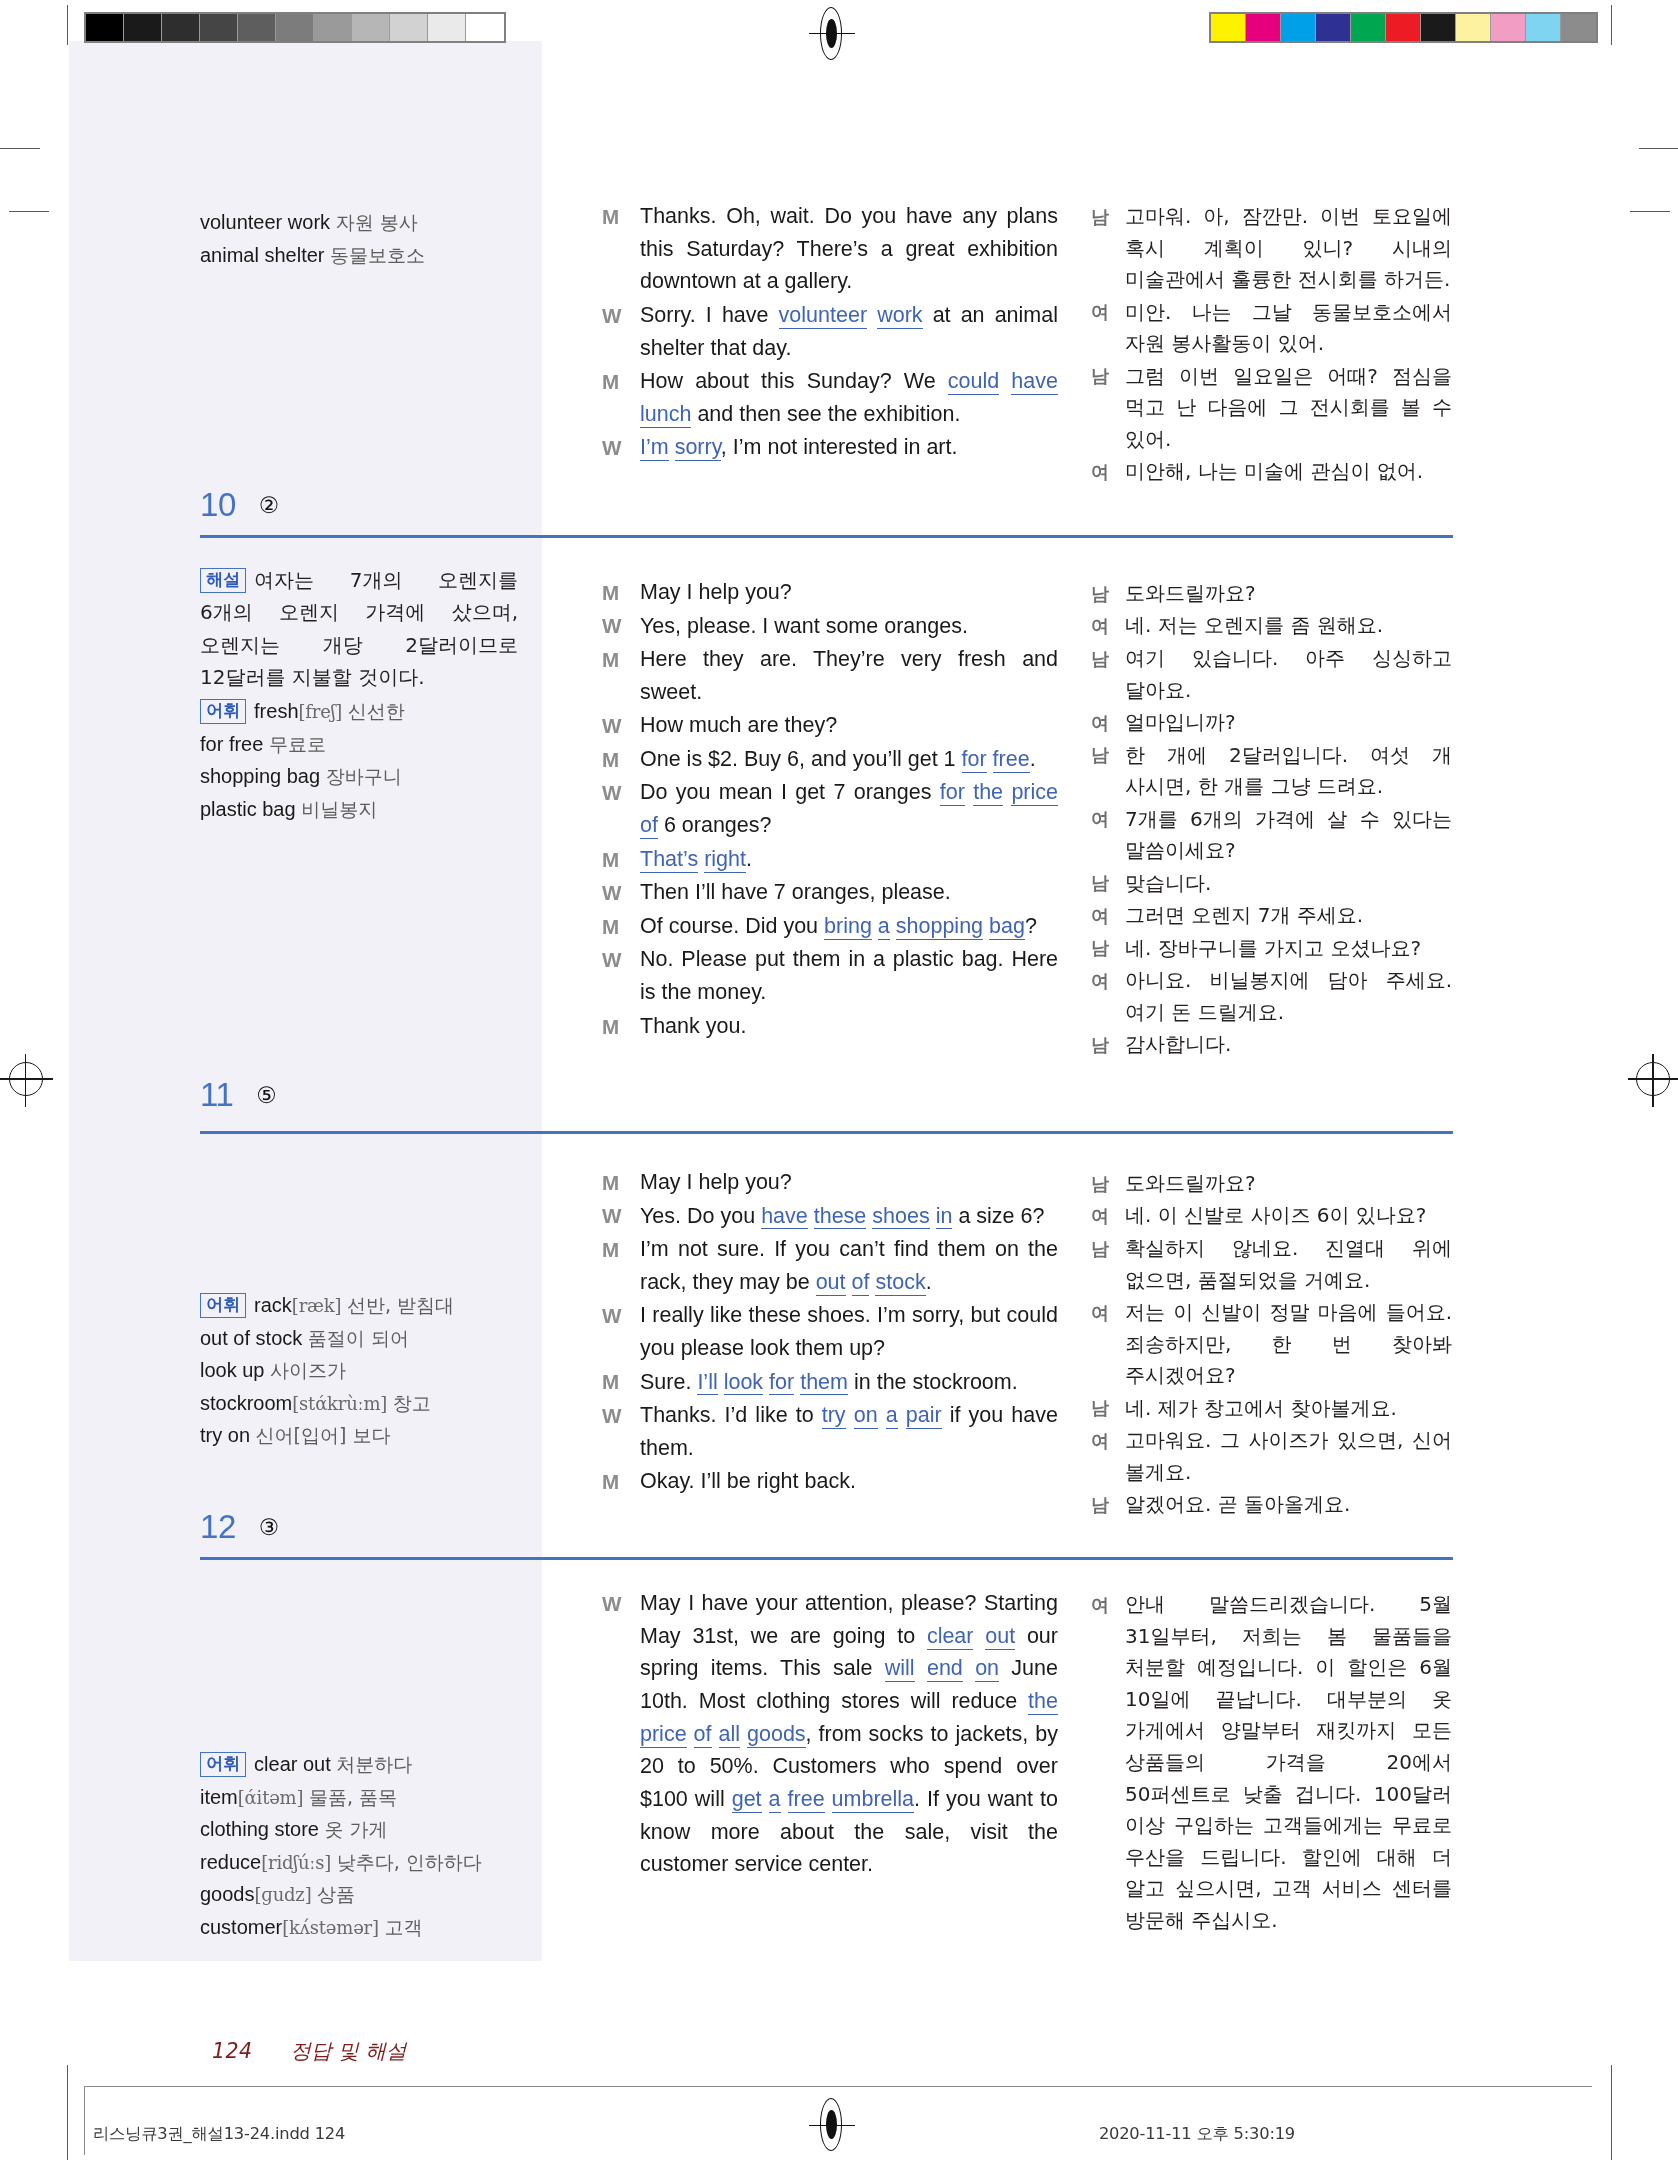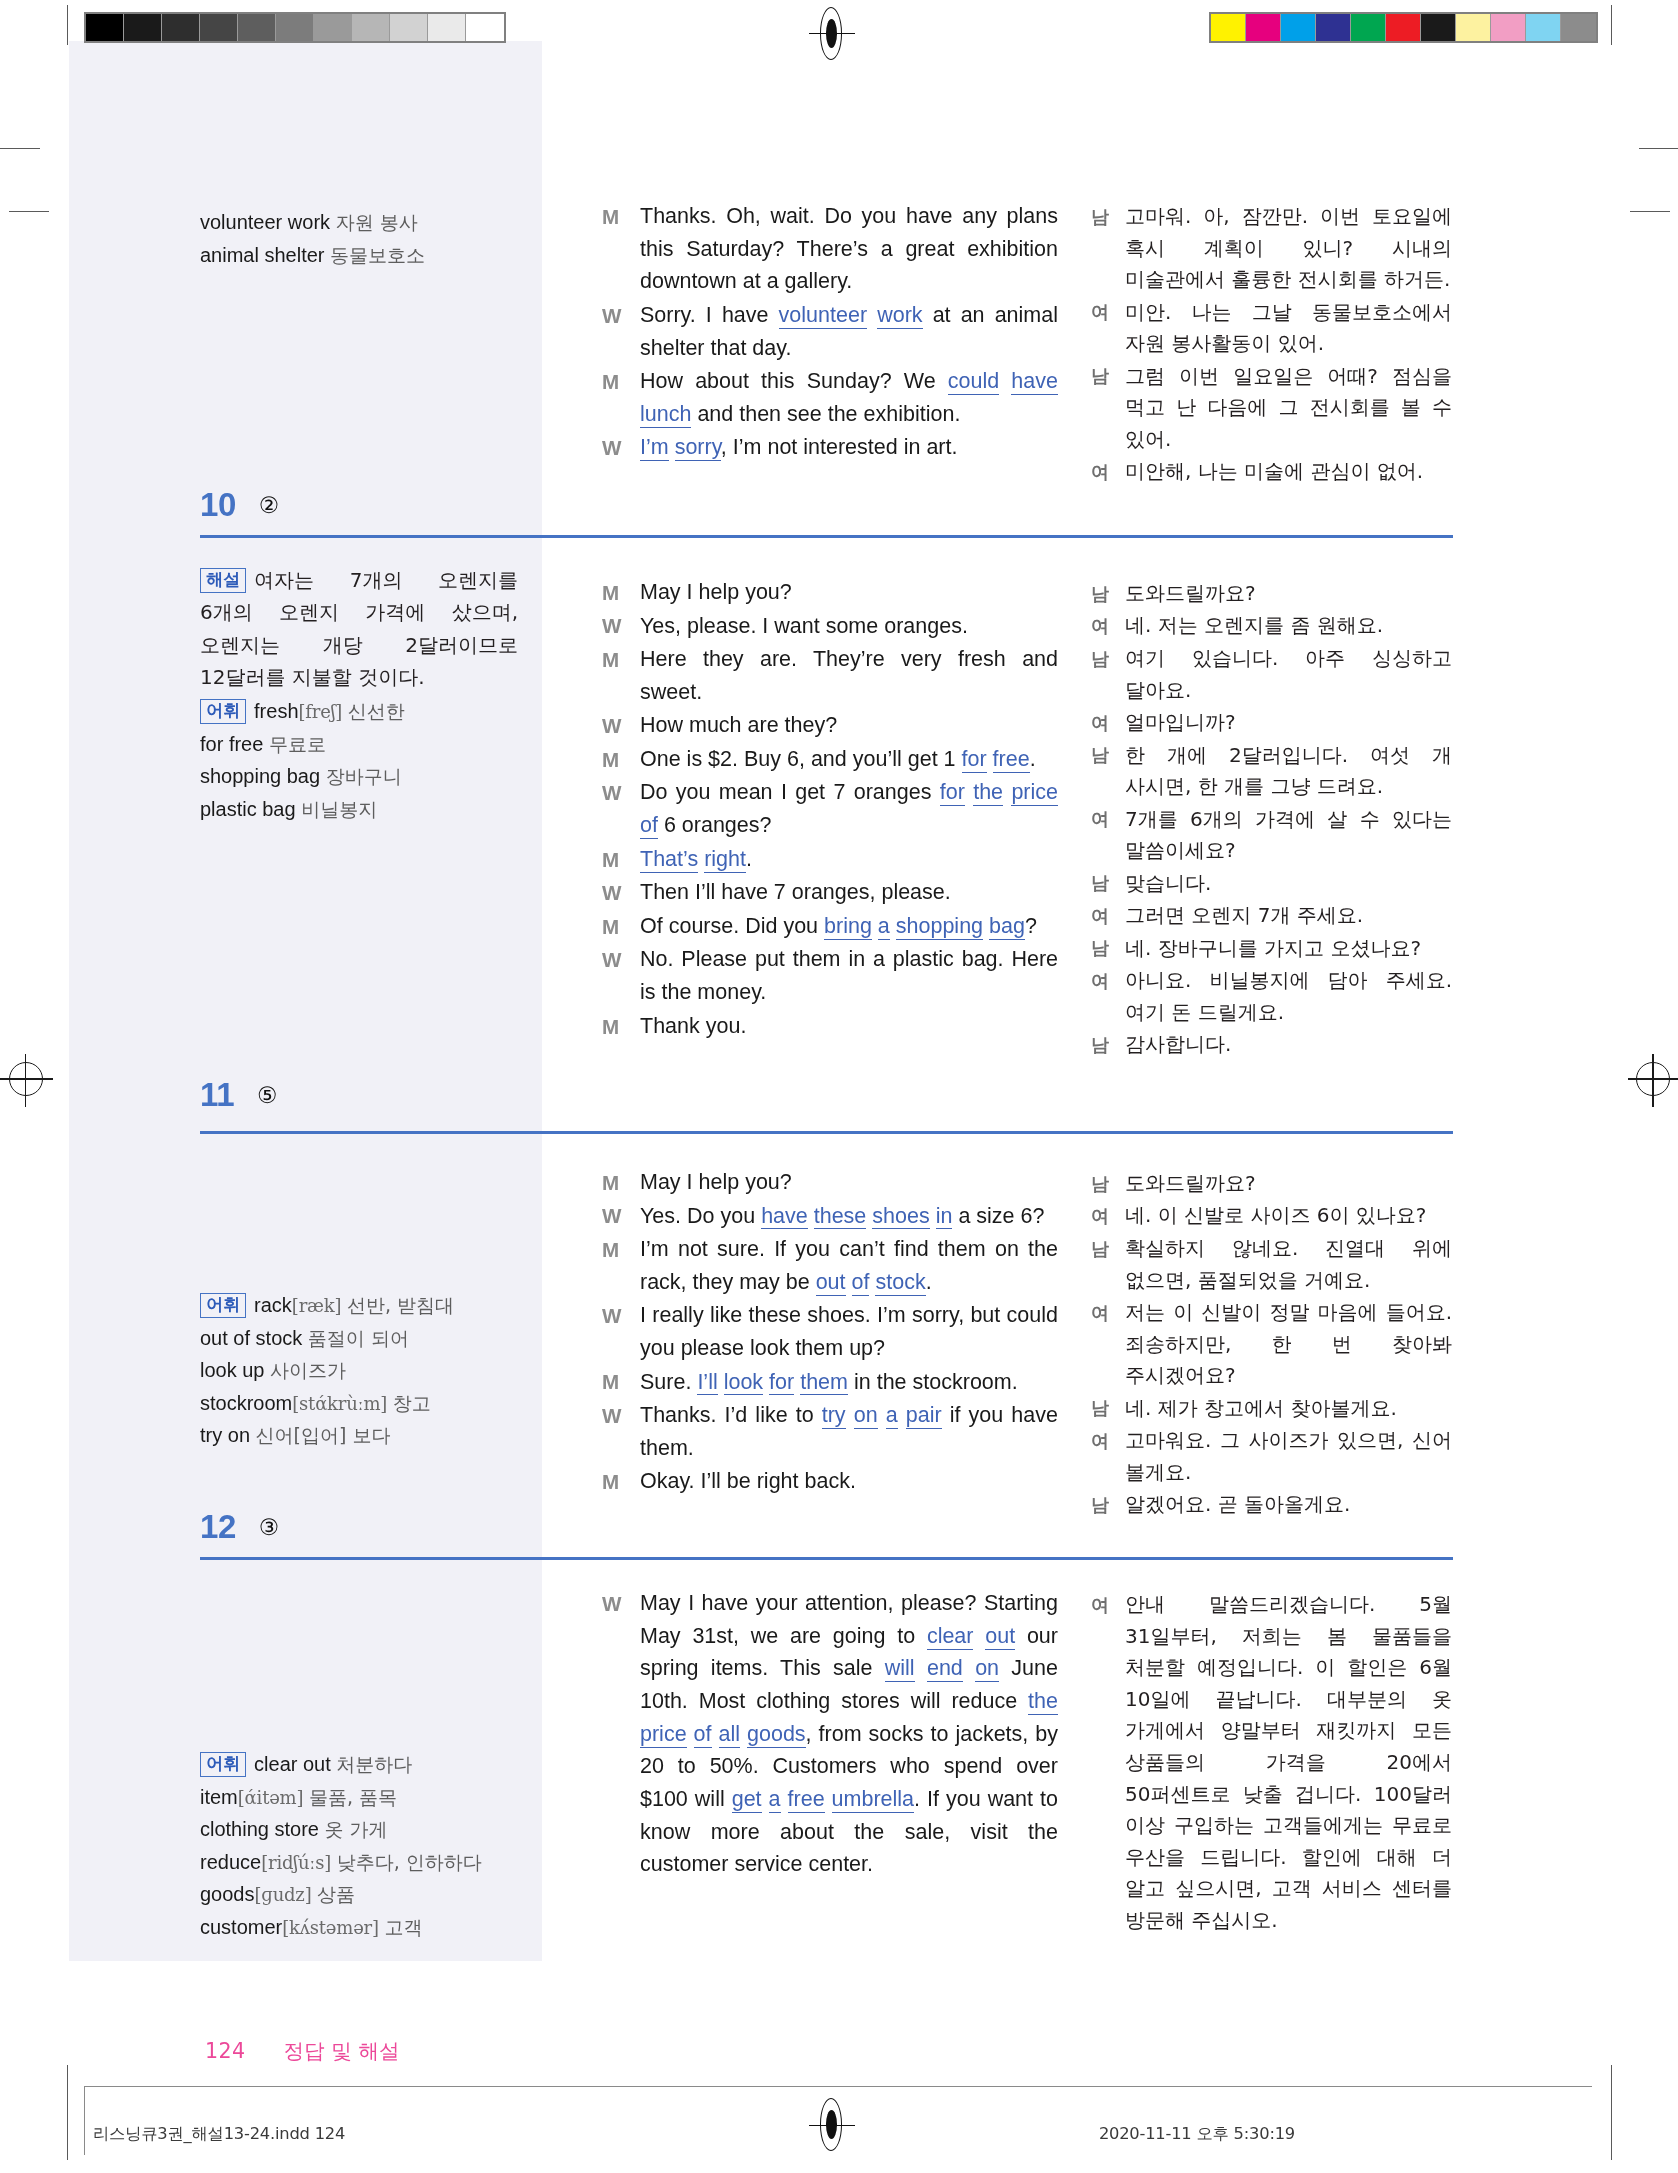--- a/index.html
+++ b/index.html
@@ -57,21 +57,21 @@
   }
 
   
   .col-left   { position:absolute; left:200px;  width:318px; }
   .col-mid    { position:absolute; left:602px;  width:456px; }
   .col-right  { position:absolute; left:1091px; width:361px; }
 
   
   .q-head { position:absolute; left:200px; width:1253px; }
   .q-head .qnum {
-    font-size:33px; font-weight:bold; color:#4573c4;
+    font-size:33px; font-weight:normal; color:#4573c4;
     letter-spacing:-0.4px; display:inline-block; vertical-align:middle;text-align:center;
   }
   .q-head .qans {
     font-size:22.4px; color:#111; margin-left:19px;
     display:inline-block; vertical-align:middle;
     font-family:"DejaVu Sans", sans-serif;
   }
   .q-rule {
     position:absolute; left:200px; width:1253px; height:2.6px;
     background:#4573c4;
@@ -143,23 +143,24 @@
   }
   .kdlg .txt {
     flex:1 1 auto; font-size:20px; line-height:1.58; color:#231f20;
     text-align:justify; text-justify:inter-word;
     font-family:"DejaVu Sans", sans-serif;
     word-break:keep-all;
   }
 
   
   .folio {
-    position:absolute; left:205px; top:2037px;
-    font-size:20.6px; color:#ec4899;
-    font-family:"DejaVu Sans", sans-serif;
+    position:absolute; left:212px; top:2037px;
+    font-size:20.6px; color:#7f1d1d;
+    font-family:"DejaVu Sans", sans-serif;
+    font-style:italic;
   }
   .folio .pg { letter-spacing:0.4px; }
   .folio .lbl { margin-left:38px; }
 
   .runfoot-rule { position:absolute; background:#8a8a8a; }
   .runfoot {
     position:absolute; font-size:16.3px; color:#3a3a3a;
     font-family:"DejaVu Sans", sans-serif;
     letter-spacing:-0.2px;
   }

